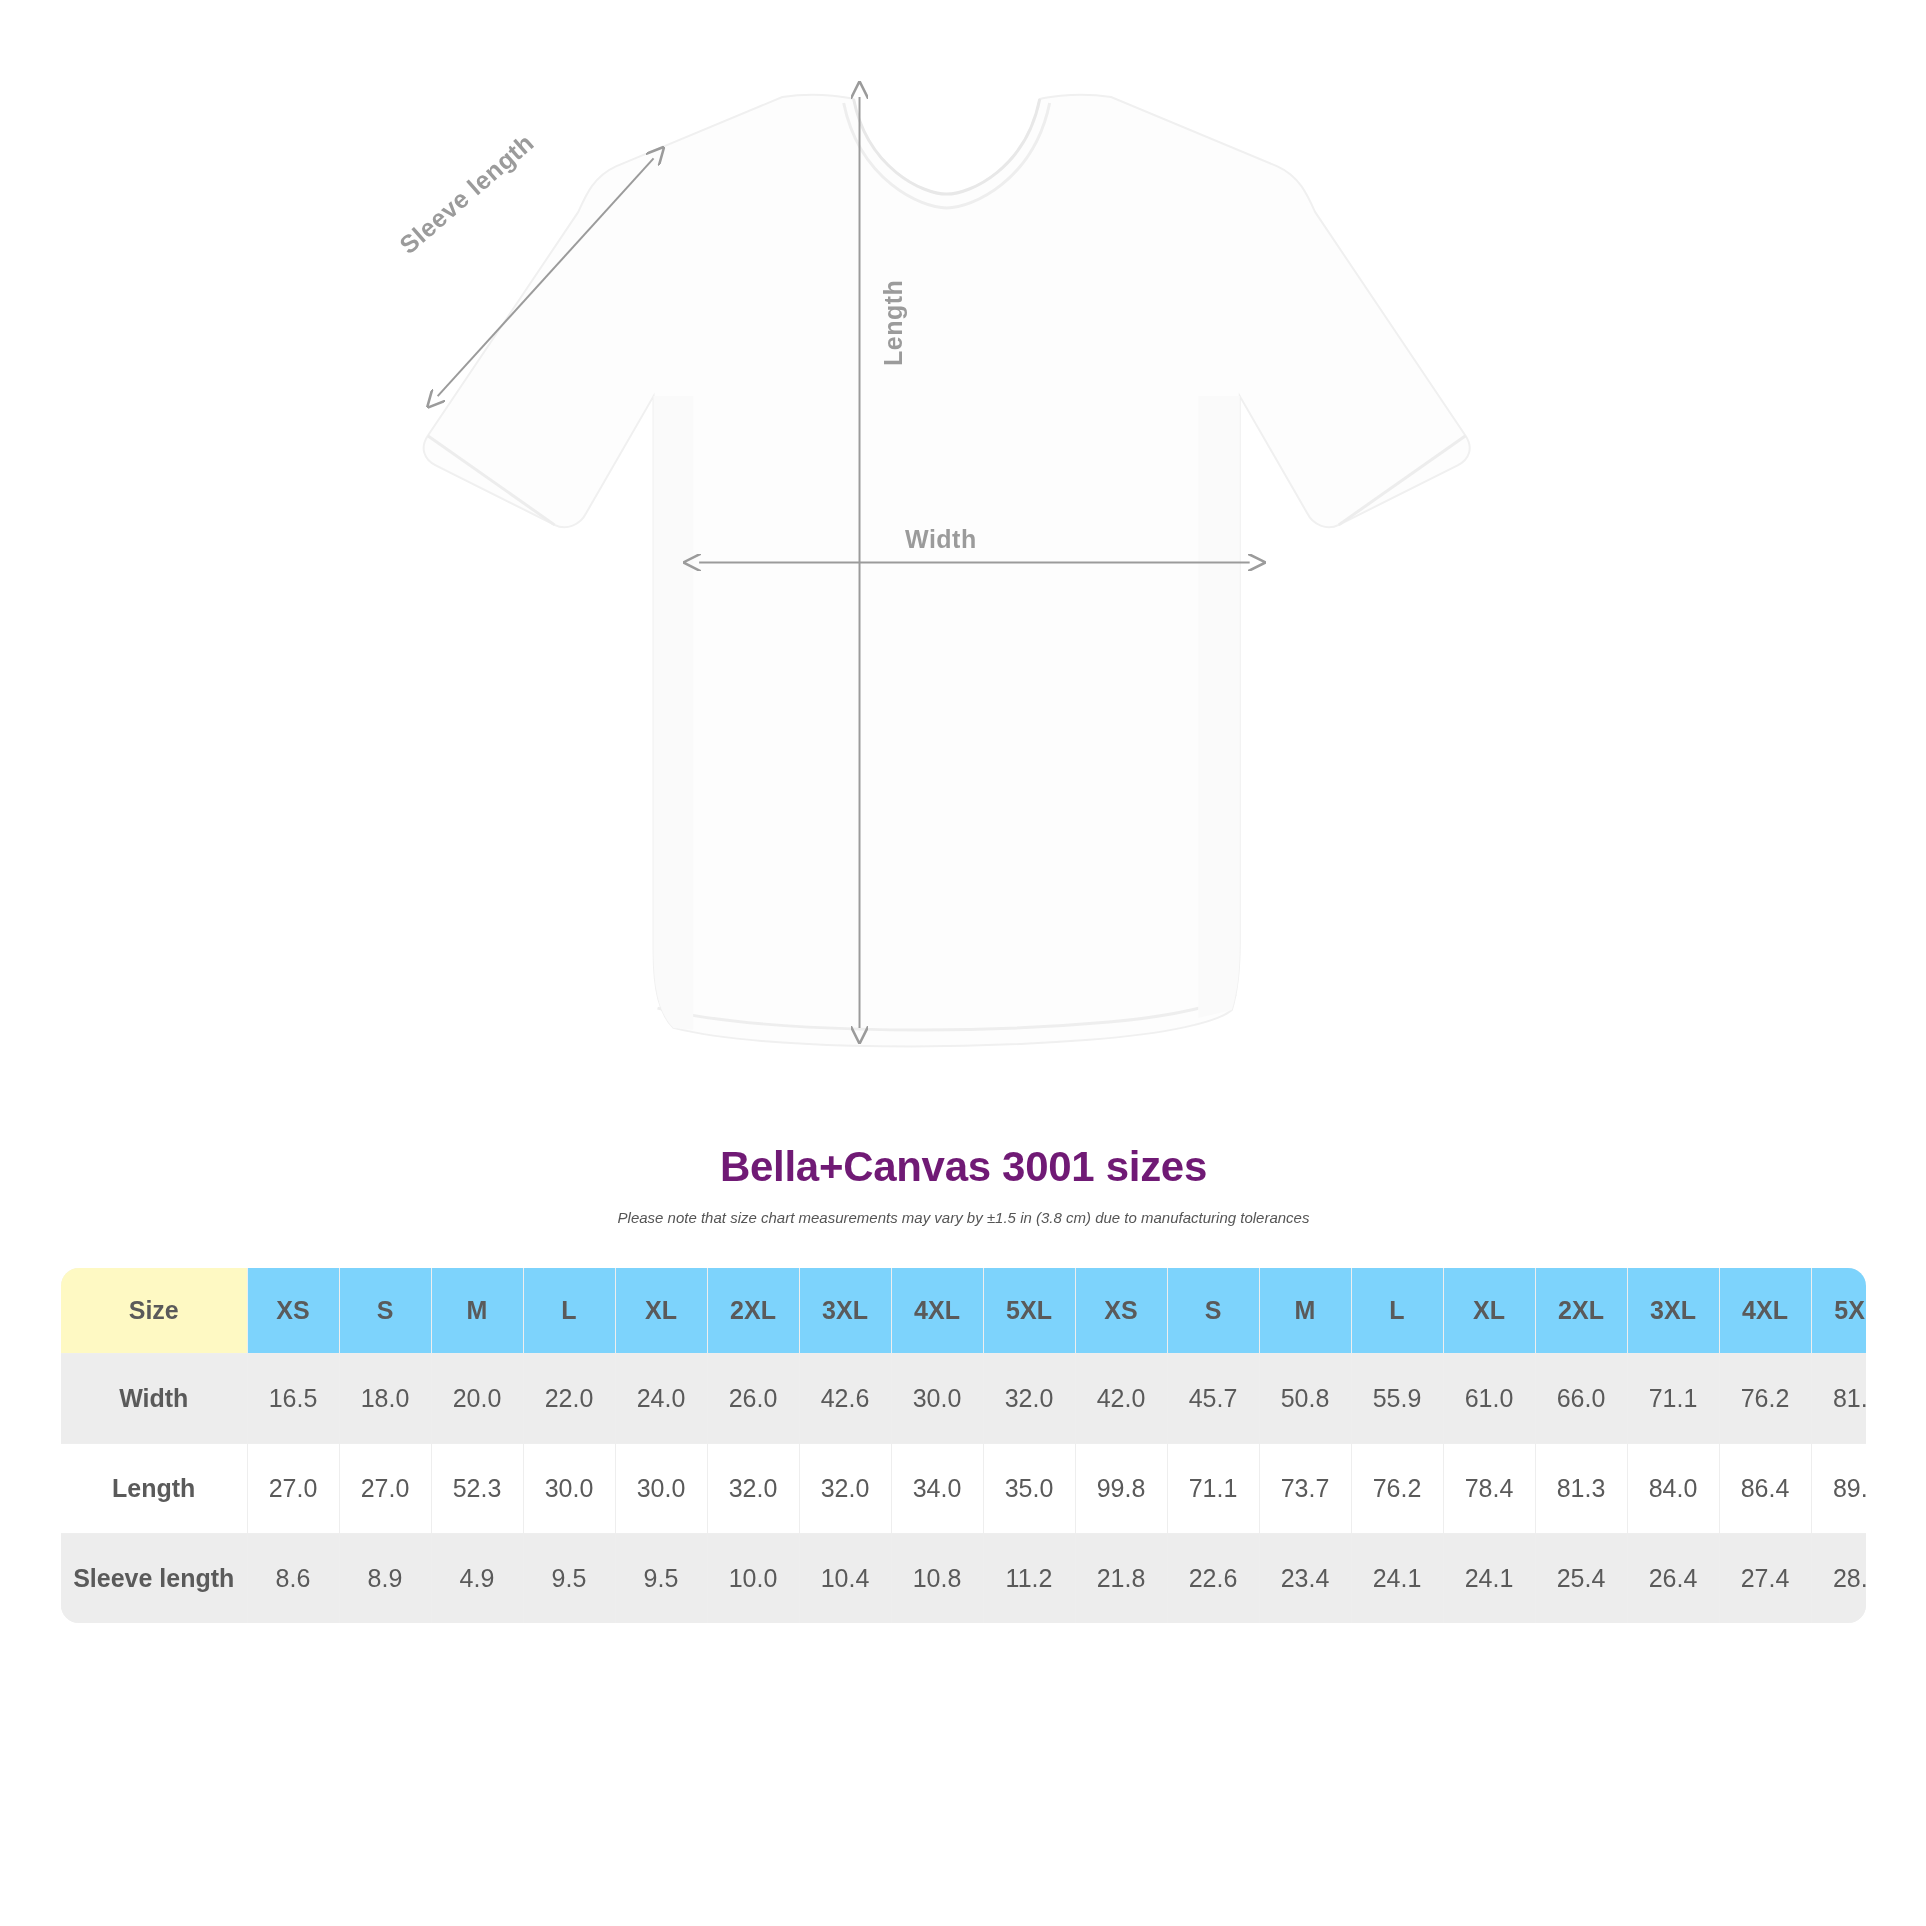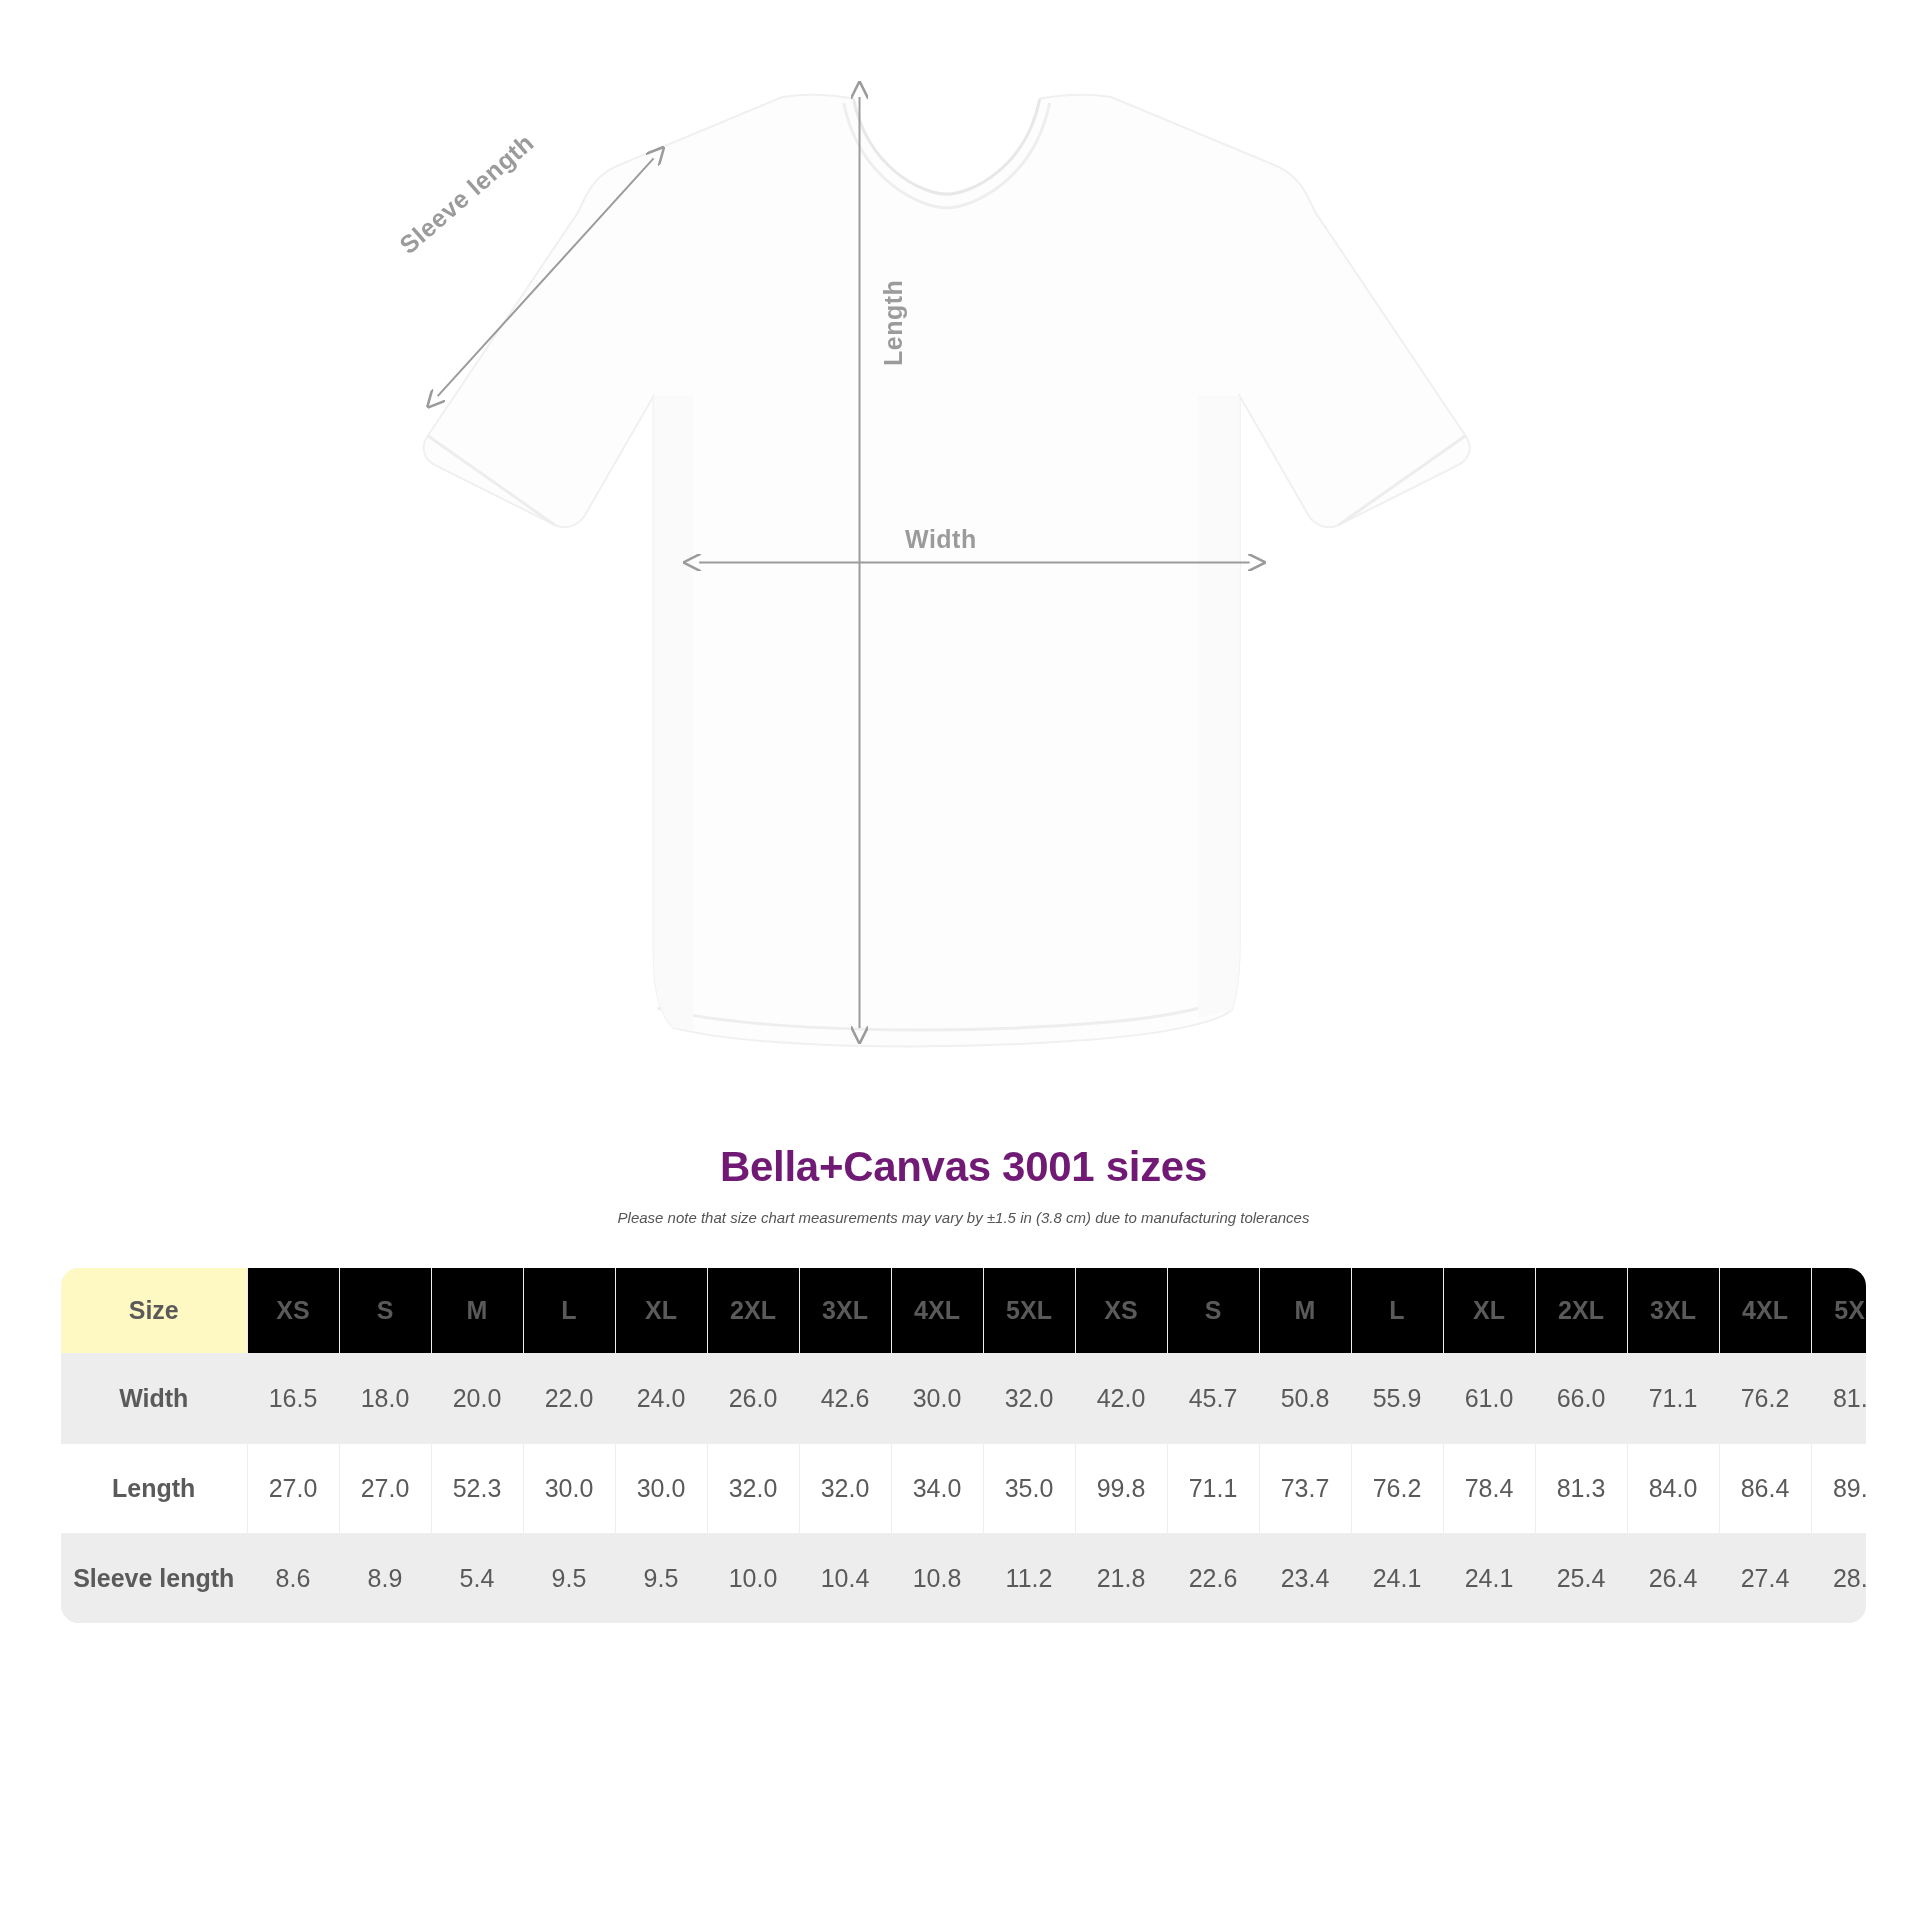--- a/index.html
+++ b/index.html
@@ -107,21 +107,21 @@
     display: block;
   }
   .unit-sub {
     font-size: 22px;
     font-style: italic;
     color: #6b6b6b;
     display: block;
     margin-top: 10px;
   }
   .sizes-row th {
-    background: #000000;
+    background: #7dd3fc;
     padding: 28px 0;
     font-weight: bold;
     font-size: 26px;
     color: #5a5a5a;
     border-right: 1px solid #eeeeee;
   }
   .sizes-row th:last-child { border-right: none; }
   .sizes-row th.rowhead {
     background: #fef9c3;
   }
@@ -306,21 +306,21 @@
           <td>78.4</td>
           <td>81.3</td>
           <td>84.0</td>
           <td>86.4</td>
           <td>89.0</td>
         </tr>
         <tr class="shaded">
           <td class="rowhead">Sleeve length</td>
           <td>8.6</td>
           <td>8.9</td>
-          <td>5.4</td>
+          <td>4.9</td>
           <td>9.5</td>
           <td>9.5</td>
           <td>10.0</td>
           <td>10.4</td>
           <td>10.8</td>
           <td>11.2</td>
           <td>21.8</td>
           <td>22.6</td>
           <td>23.4</td>
           <td>24.1</td>

